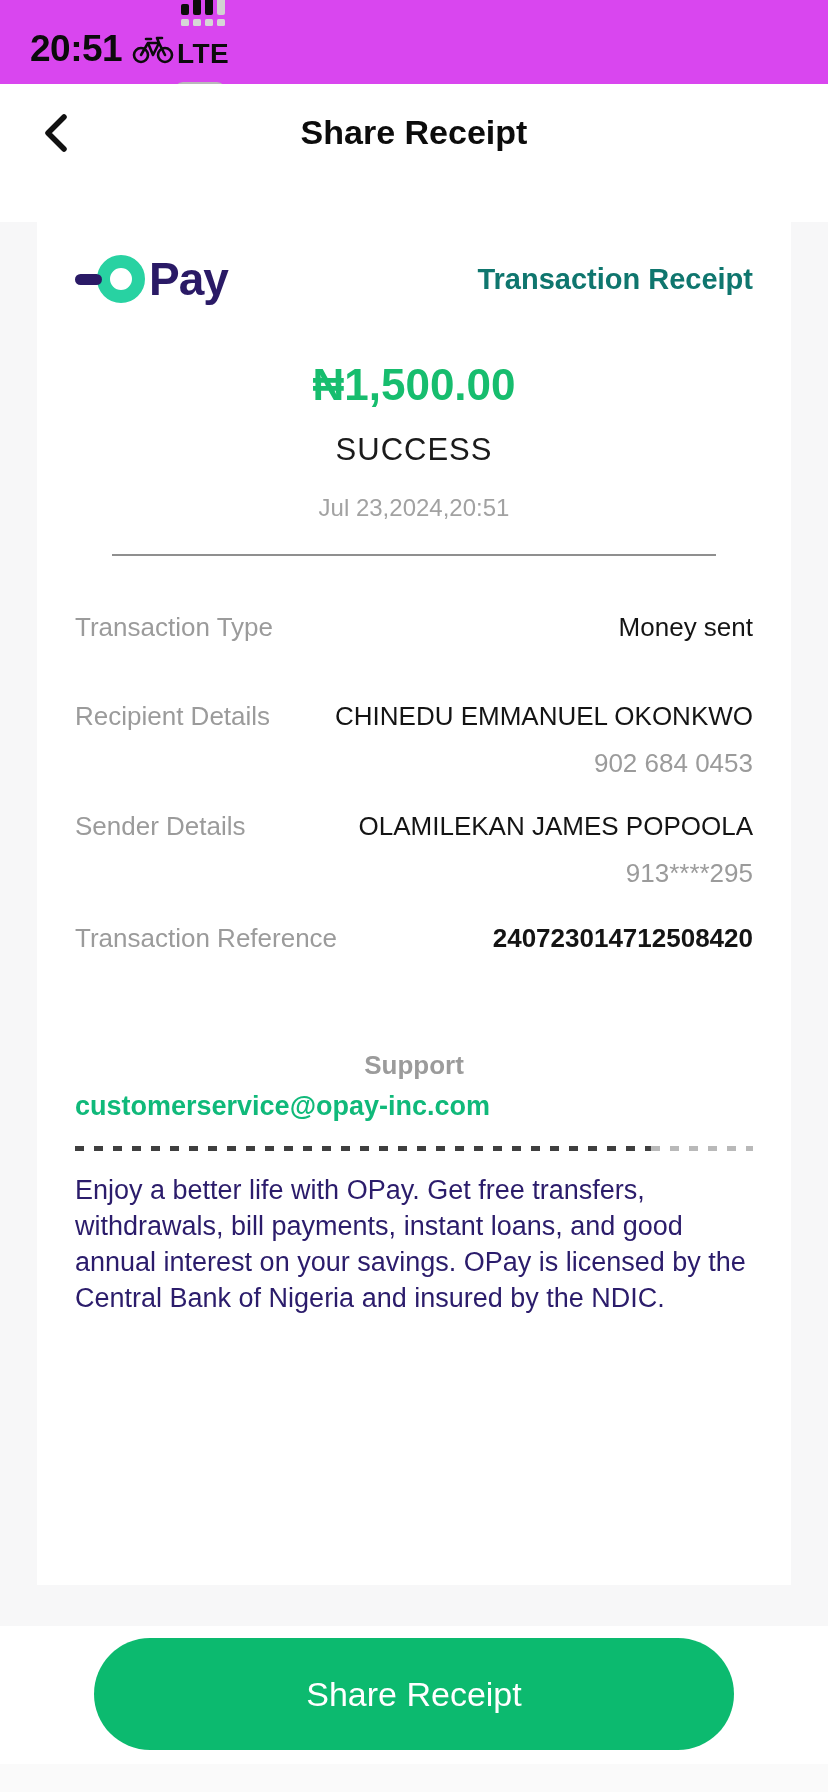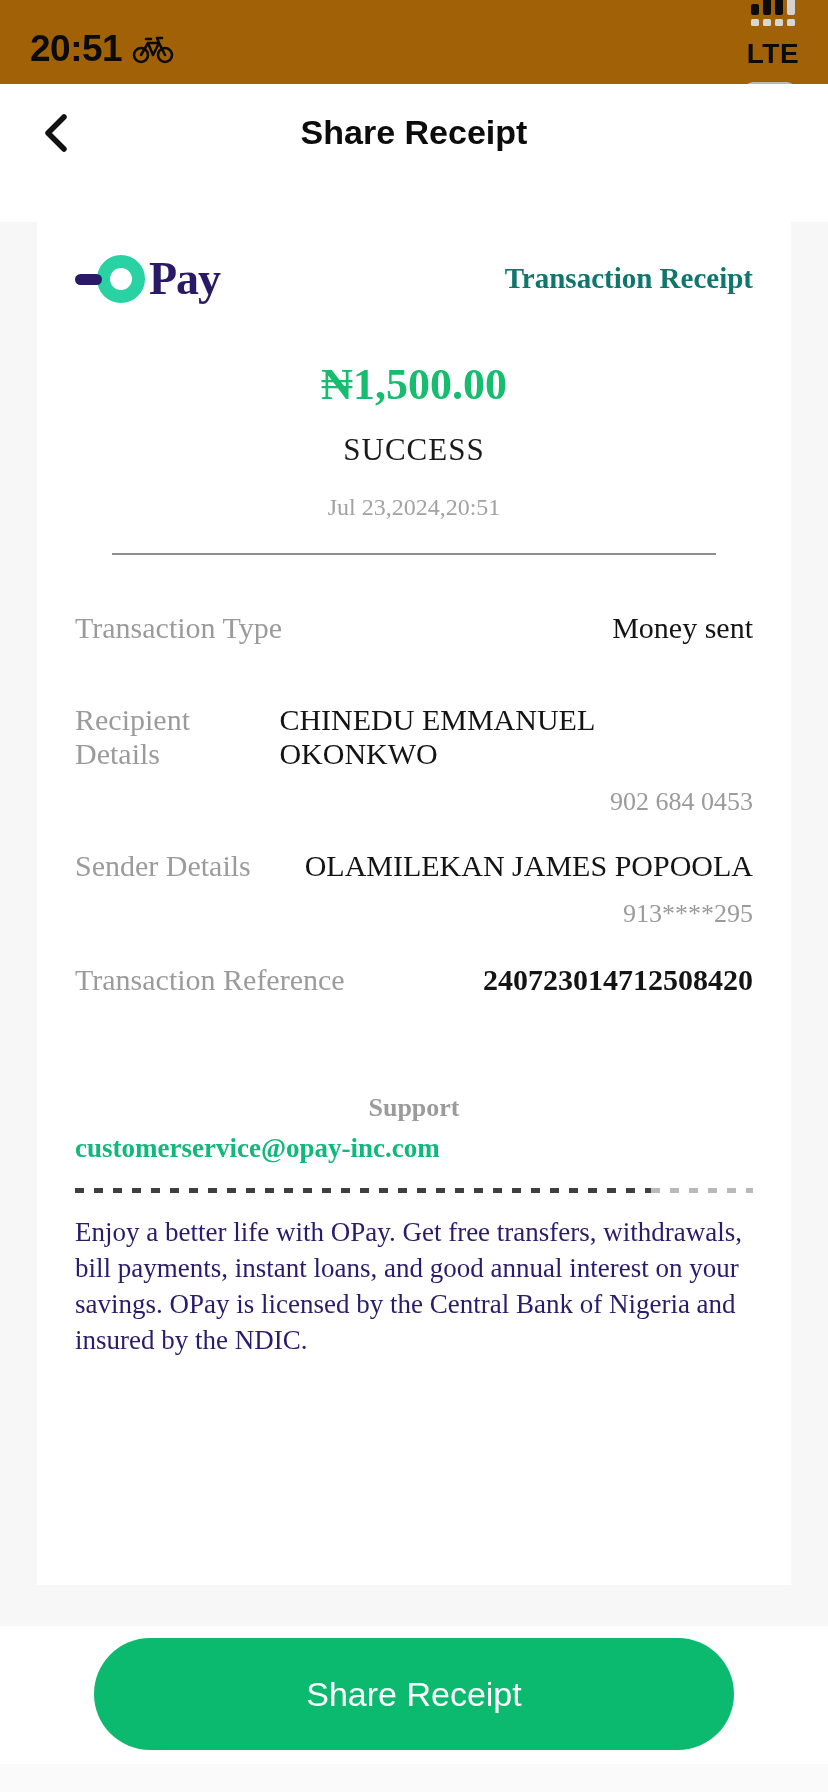--- a/index.html
+++ b/index.html
@@ -1,21 +1,21 @@
 <!DOCTYPE html>
 <html><head>
 <meta charset="utf-8">
 <style>
   * { margin:0; padding:0; box-sizing:border-box; }
   html,body { width:828px; height:1792px; background:#ffffff;
     font-family:"Liberation Sans","DejaVu Sans",sans-serif; color:#141414; overflow:hidden; }
 
   
-  .status-bar { height:84px; display:flex; align-items:center; justify-content:space-between;
-    padding:14px 26px 0 30px; background:#a16207; }
+  .status-bar { height:84px; display:flex; align-items:center; 
+    padding:14px 26px 0 30px; background:#d946ef; }
   .time-group { display:flex; align-items:center; gap:10px; }
   .time { font-size:37px; font-weight:700; letter-spacing:-0.5px; color:#0b0b0b; }
   .status-right { display:flex; align-items:center; gap:12px;flex-direction:column; }
   .signal { display:flex; flex-direction:column; gap:4px; }
   .bars { display:flex; align-items:flex-end; gap:4px; }
   .bar { width:8px; border-radius:2px; background:#0c0c0c; }
   .b1{height:11px} .b2{height:16px} .b3{height:22px} .b4{height:27px; background:#d2d2d2;}
   .dots { display:flex; gap:4px; }
   .dot { width:8px; height:7px; background:#d6d6d6; border-radius:1.5px; }
   .lte { font-size:28px; font-weight:700; color:#0b0b0b; letter-spacing:0.5px; }
@@ -25,39 +25,39 @@
   .battery-nub { width:4px; height:11px; background:#b9b9b9; border-radius:0 3px 3px 0; margin-left:2px; }
 
   
   .nav { height:97px; background:#fff; position:relative; display:flex; align-items:center; justify-content:center; }
   .back-btn { position:absolute; left:40px; top:50%; transform:translateY(-50%); width:44px; height:48px;
     display:flex; align-items:center; cursor:pointer; background:none; border:none; }
   .nav-title { font-size:34px; font-weight:800; color:#0c0c0c; }
 
   
   .content { height:1404px; background:#f7f7f8; }
-  .card { margin:41px 37px 0; height:1363px; background:#ffffff; padding:30px 38px 0;font-family:Liberation Serif, serif; }
+  .card { margin:41px 37px 0; height:1363px; background:#ffffff; padding:30px 38px 0; }
 
   .brand-row { display:flex; justify-content:space-between; align-items:center; }
   .logo { display:flex; align-items:center; }
   .logo-mark { position:relative; width:76px; height:48px; }
   .logo-ring { position:absolute; left:22px; top:0; width:48px; height:48px; border-radius:50%;
     border:13px solid #28d2a2; }
   .logo-dash { position:absolute; left:0; top:19px; width:27px; height:11px; background:#2a1a66;
     border-radius:6px; z-index:2; }
   .logo-text { font-size:46px; font-weight:800; color:#2a1a66; letter-spacing:-1px; margin-left:-2px; }
   .receipt-title { font-size:29px; font-weight:800; color:#0f766e; }
 
   .amount { margin-top:54px; text-align:center; font-size:44px; font-weight:800; color:#17bd6e; }
   .status-text { margin-top:22px; text-align:center; font-size:31px; font-weight:400;
     letter-spacing:1px; color:#1b1b1b; }
   .datetime { margin-top:26px; text-align:center; font-size:24px; font-weight:500; color:#a2a2a2; }
   .solid-divider { margin:32px auto 0; width:604px; height:2px; background:#8f8f8f; }
 
-  .detail-row { display:flex; justify-content:space-between; align-items:flex-end; font-size:30px; }
+  .detail-row { display:flex; justify-content:space-between; align-items:flex-end; font-size:26px; }
   .detail-label { color:#9b9b9b; font-weight:500; }
   .detail-value { color:#141414; font-weight:500; }
   .detail-value.strong { font-weight:700; }
   .detail-sub { text-align:right; font-size:26px; color:#9b9b9b; font-weight:500; }
   .mt-row1{margin-top:56px} .mt-row{margin-top:58px} .mt-sub{margin-top:16px}
   .mt-row3{margin-top:32px} .mt-row4{margin-top:34px}
 
   .support-label { margin-top:96px; text-align:center; font-size:26px; font-weight:600; color:#9b9b9b; }
   .support-email { margin-top:10px; text-align:left; font-size:27px; font-weight:700; color:#10b97a; }
 

